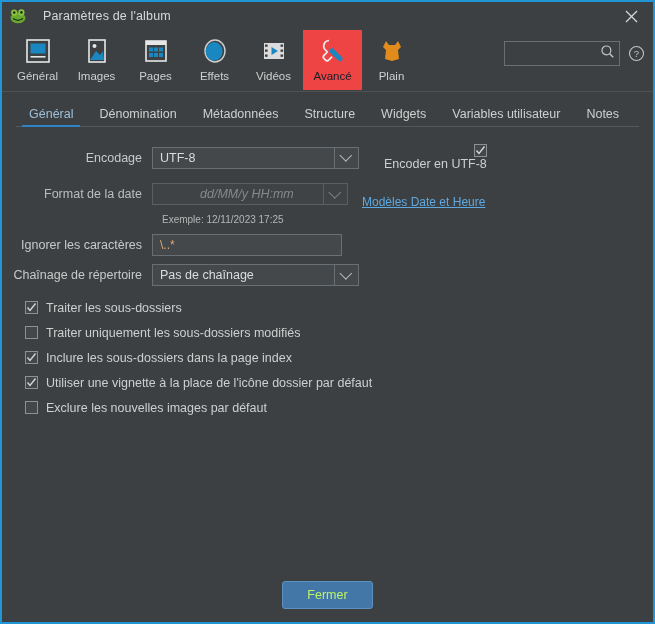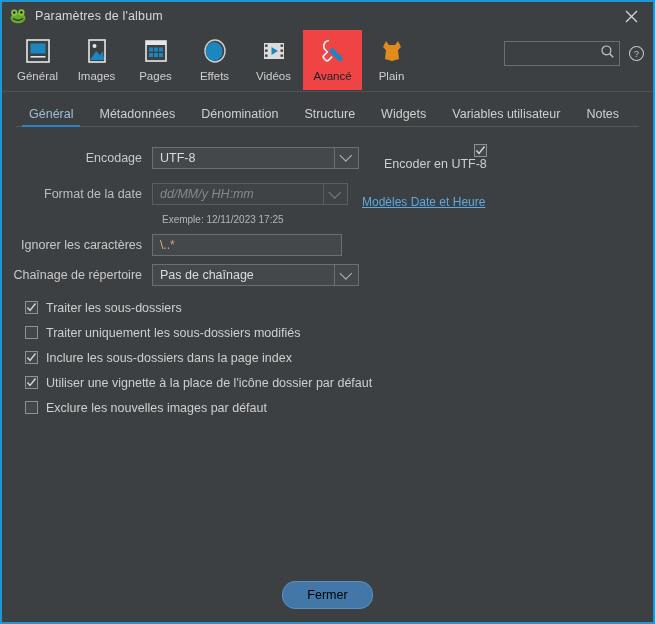--- a/index.html
+++ b/index.html
@@ -16,20 +16,21 @@
     border: 2px solid #2196d4;
     display: flex; flex-direction: column;
   }
 
   
   .titlebar {
     height: 28px; min-height: 28px;
     background: #3c4043;
     display: flex; align-items: center;
     position: relative;
+    gap: 8px;
   }
   .title-icon { width: 18px; height: 18px; margin-left: 7px; margin-right: 8px; flex: 0 0 auto; }
   .title-text {
     color: #d8d8d8; font-size: 12.5px; letter-spacing: .15px;
   }
   .close-btn {
     position: absolute; right: 0; top: 0;
     width: 44px; height: 28px;
     display: flex; align-items: center; justify-content: center;
     color: #d8d8d8; font-size: 15px; line-height: 1;
@@ -127,21 +128,21 @@
   .combo .arrow-cell {
     width: 24px; height: 100%;
     border-left: 1px solid #6a6f73;
     display: flex; align-items: center; justify-content: center;
   }
   .chev {
     width: 9px; height: 9px;
     border-left: 1.4px solid #b6b6b6; border-bottom: 1.4px solid #b6b6b6;
     transform: rotate(-45deg) translate(1px, -2px);
   }
-  .combo.disabled { background: #3f4346; border-color: #5a5e62; }
+  .combo.disabled { background: #3f4346; border-color: #5a5e62; padding-left: 40px; }
   .combo.disabled .val { color: #85898c; font-style: italic; }
   .combo.disabled .arrow-cell { border-left-color: #5a5e62; }
   .combo.disabled .chev { border-color: #7b7f82; }
 
   .combo.wide { width: 196px; }
 
   .textinput {
     width: 190px; height: 22px;
     background: #44484b; border: 1px solid #6a6f73;
     display: flex; align-items: center;
@@ -177,22 +178,22 @@
   .cb-row .cb-text { margin-left: 8px; }
 
   
   .footer {
     height: 54px; min-height: 54px;
     display: flex; align-items: center; justify-content: center;
     background: #3c4043;
   }
   .btn-primary {
     background: #4377a8; border: 1px solid #5d90bf;
-    color: #000000; font-size: 12.5px;
-    padding: 6px 24px; border-radius: 13px;
+    color: #bef264; font-size: 12.5px;
+    padding: 6px 24px; border-radius: 3px;
     font-family: "Liberation Sans", sans-serif;
   }
 </style>
 </head>
 <body>
 
 <div class="window">
 
   <div class="titlebar">
     <span class="title-icon">
@@ -317,22 +318,22 @@
         <svg width="17" height="17" viewBox="0 0 17 17">
           <circle cx="8.5" cy="8.5" r="7" fill="none" stroke="#c4c4c4" stroke-width="1.1"></circle>
           <text x="8.5" y="12.2" font-size="9.5" fill="#c4c4c4" text-anchor="middle" font-family="Liberation Sans, sans-serif">?</text>
         </svg>
       </span>
     </div>
   </div>
 
   <div class="tabs">
     <div class="tab active">Général</div>
+    <div class="tab">Dénomination</div>
     <div class="tab">Métadonnées</div>
-    <div class="tab">Dénomination</div>
     <div class="tab">Structure</div>
     <div class="tab">Widgets</div>
     <div class="tab">Variables utilisateur</div>
     <div class="tab">Notes</div>
   </div>
 
   <div class="content">
 
     <div class="row">
       <div class="row-label">Encodage</div>

